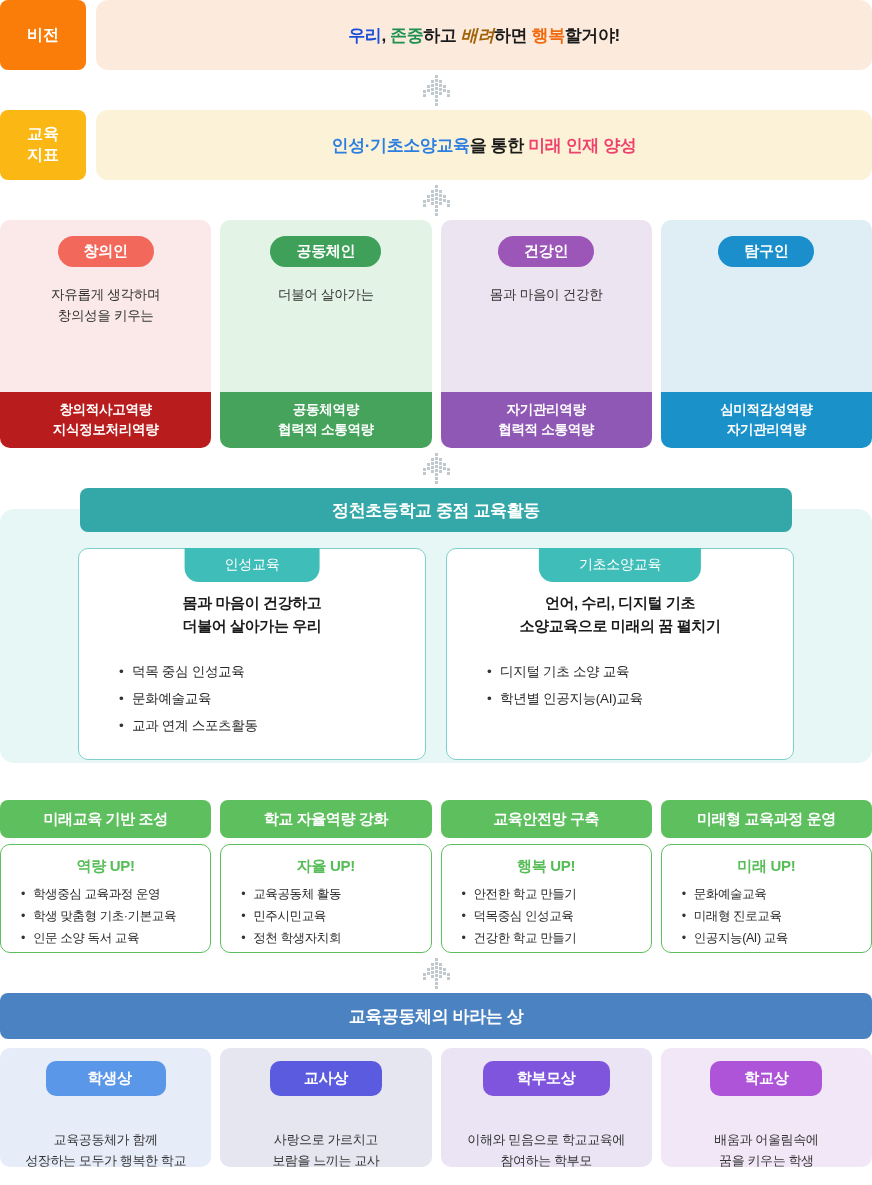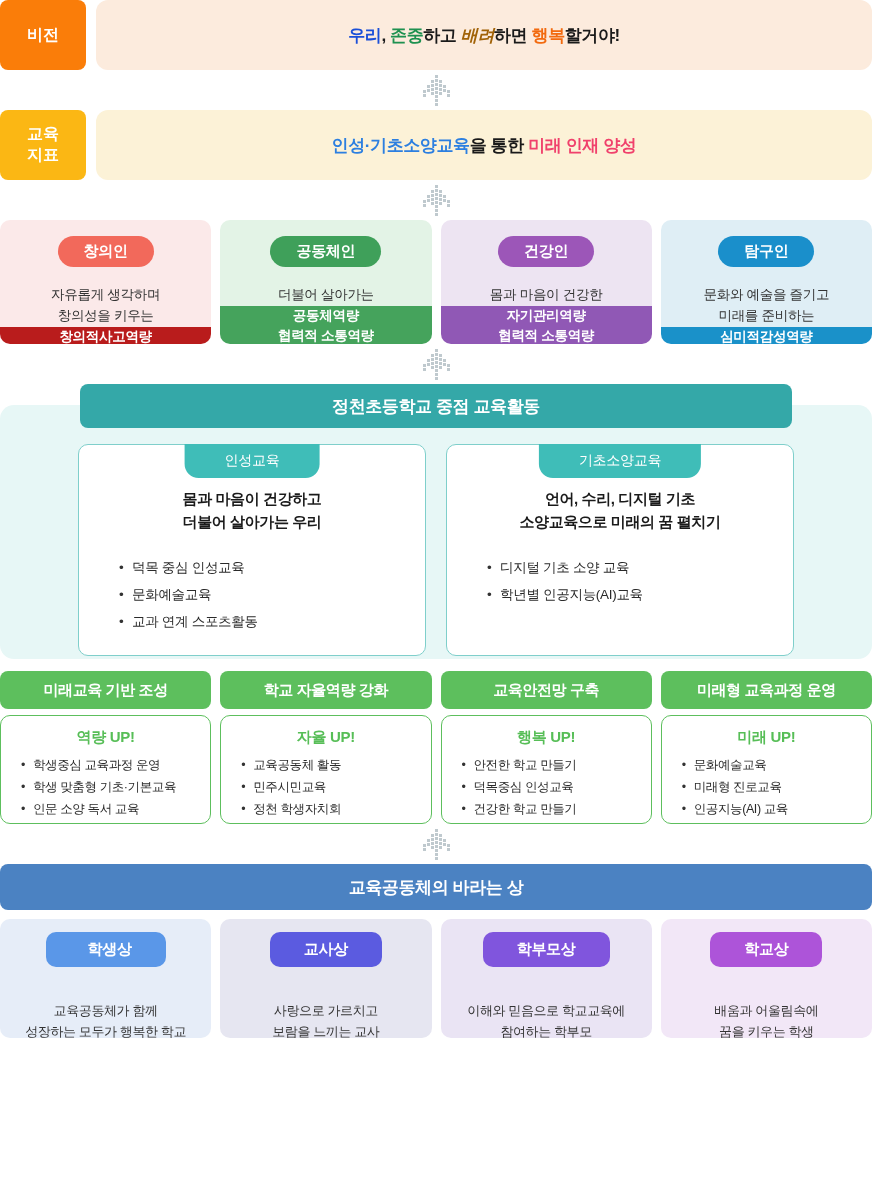--- a/index.html
+++ b/index.html
@@ -74,21 +74,21 @@
     display: flex;
     gap: 9px;
     width: 872px;
   }
   .p-card {
     flex: 1 1 0;
     border-radius: 10px;
     overflow: hidden;
     display: flex;
     flex-direction: column;
-    height: 124px;
+    height: 228px;
   }
   .p-top {
     flex: 1;
     display: flex;
     flex-direction: column;
     align-items: center;
     justify-content: flex-start;
     padding-top: 16px;
   }
   .p-pill {
@@ -208,20 +208,21 @@
     background: #5DBF5D;
     border-radius: 8px;
     height: 38px;
     color: #fff;
     font-weight: bold;
     font-size: 15px;
     display: flex;
     align-items: center;
     justify-content: center;
     letter-spacing: -0.4px;
+    margin-top: 25px;
   }
   .g-body {
     margin-top: 6px;
     border: 1px solid #5DBF5D;
     border-radius: 10px;
     background: #fff;
     height: 109px;
     padding: 12px 10px 10px 10px;
   }
   .g-title {
@@ -405,22 +406,20 @@
         <div class="p-top" style="background: rgb(237, 228, 242);">
           <div class="p-pill" style="background: rgb(156, 86, 184);">건강인</div>
           <div class="p-desc">몸과 마음이 건강한</div>
         </div>
         <div class="p-bottom" style="background: rgb(144, 88, 181);">자기관리역량
 협력적 소통역량</div>
       </div>
       <div class="p-card">
         <div class="p-top" style="background: rgb(223, 238, 245);">
           <div class="p-pill" style="background: rgb(26, 143, 203);">탐구인</div>
-          <div class="p-desc">문화와 예술을 즐기고
-미래를 준비하는</div>
         </div>
         <div class="p-bottom" style="background: rgb(26, 145, 201);">심미적감성역량
 자기관리역량</div>
       </div>
     </div>
 
   <div class="sep">
     <span>
       <svg width="44" height="32" viewBox="0 0 44 32">
         <g fill="#BFC9CE">

